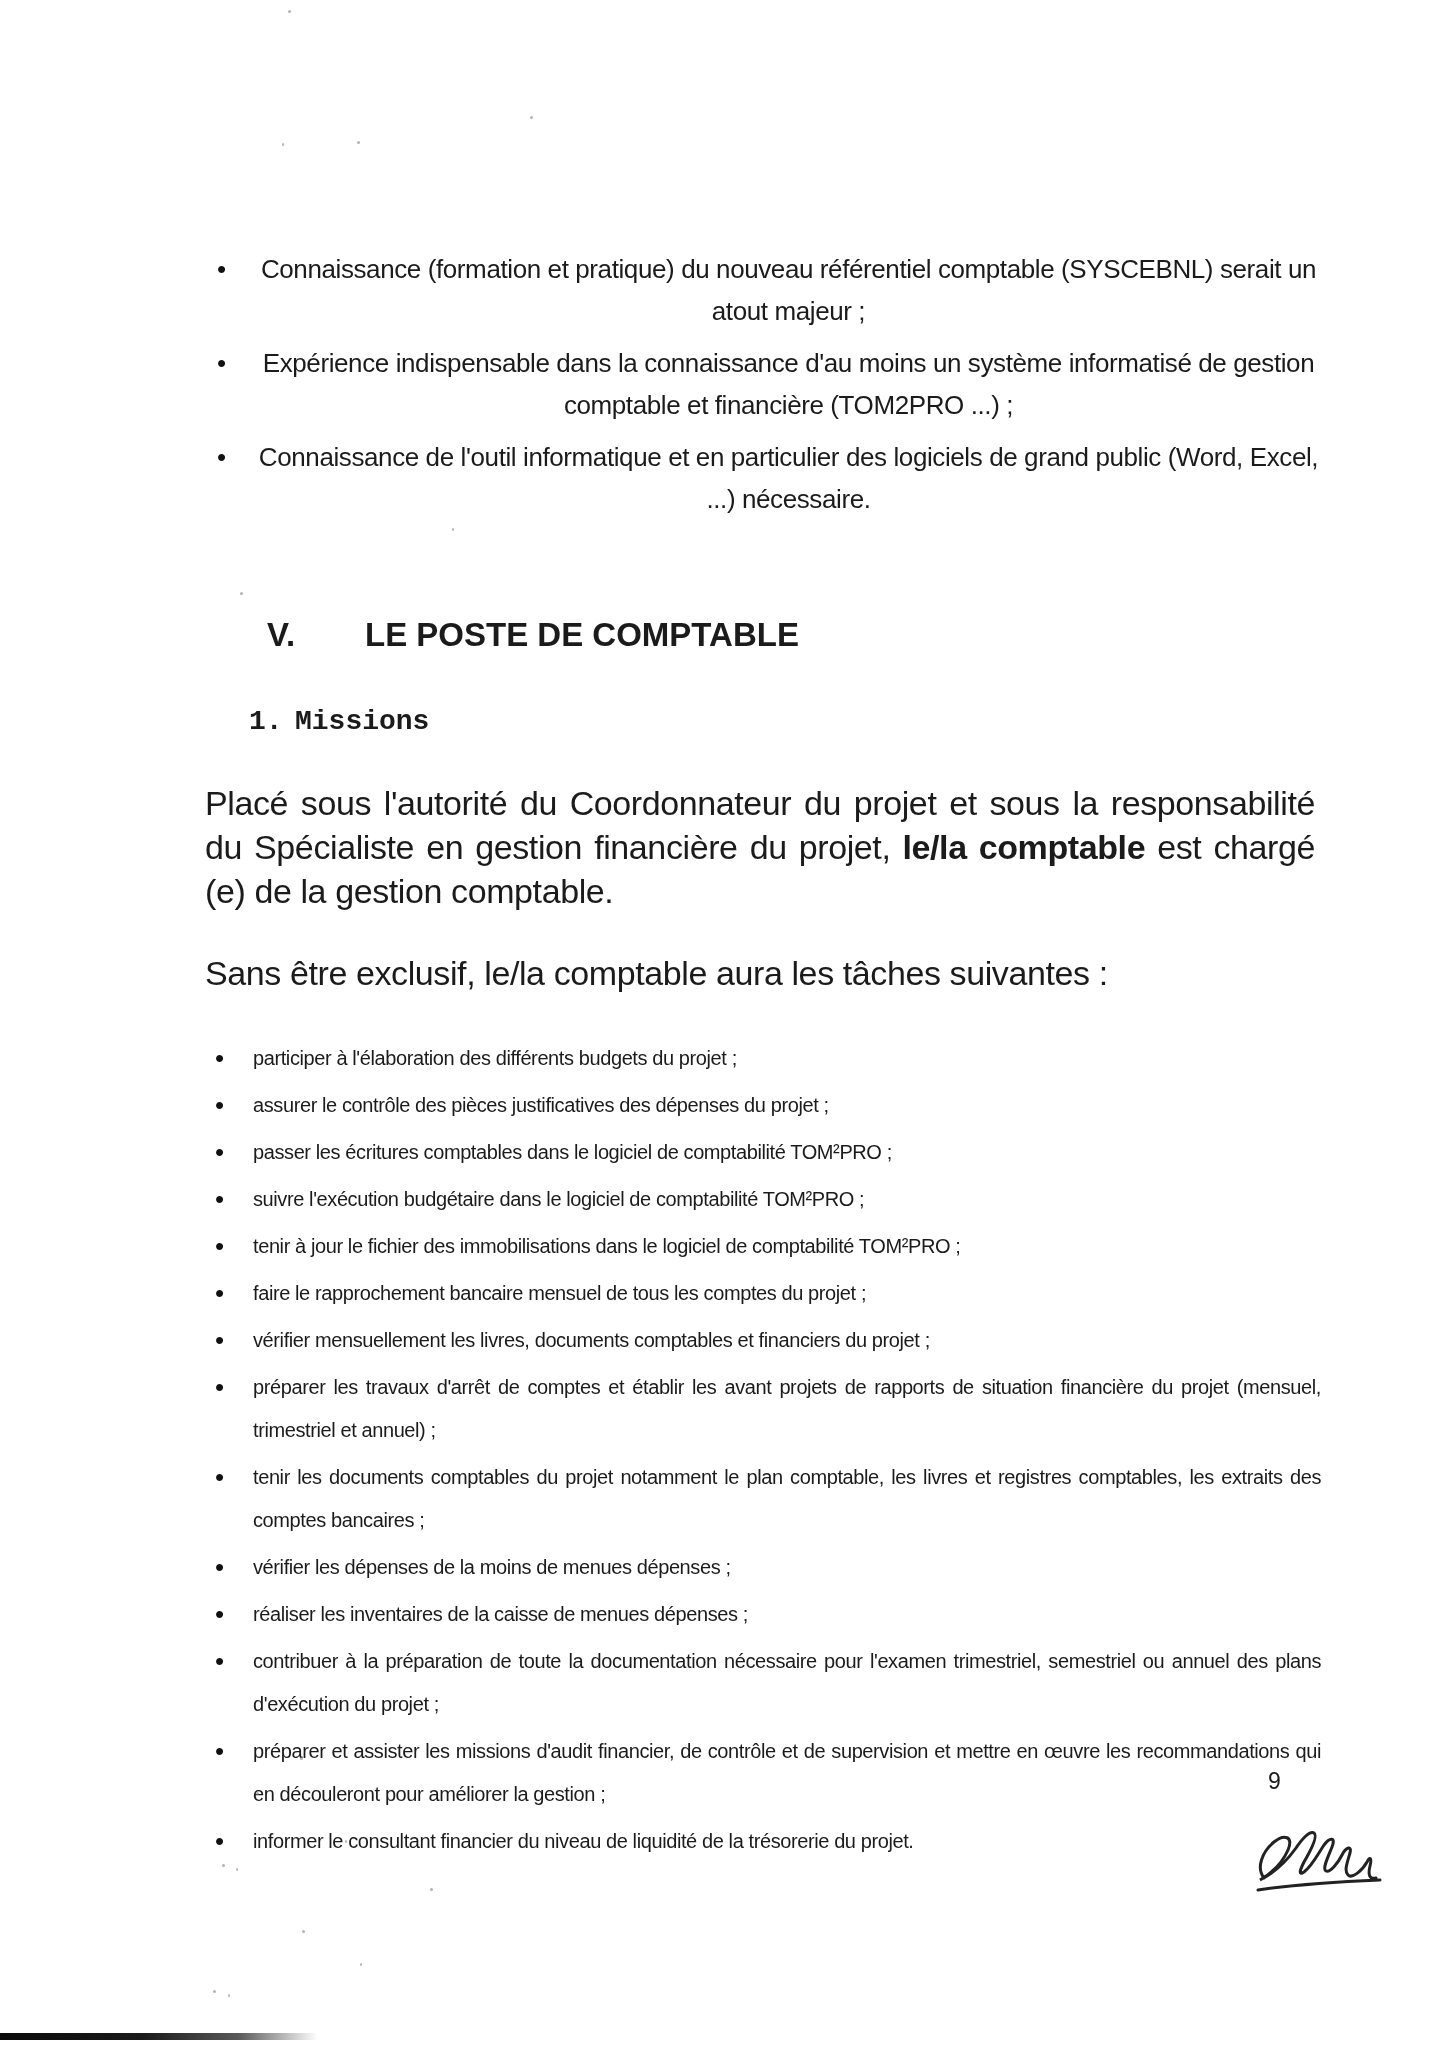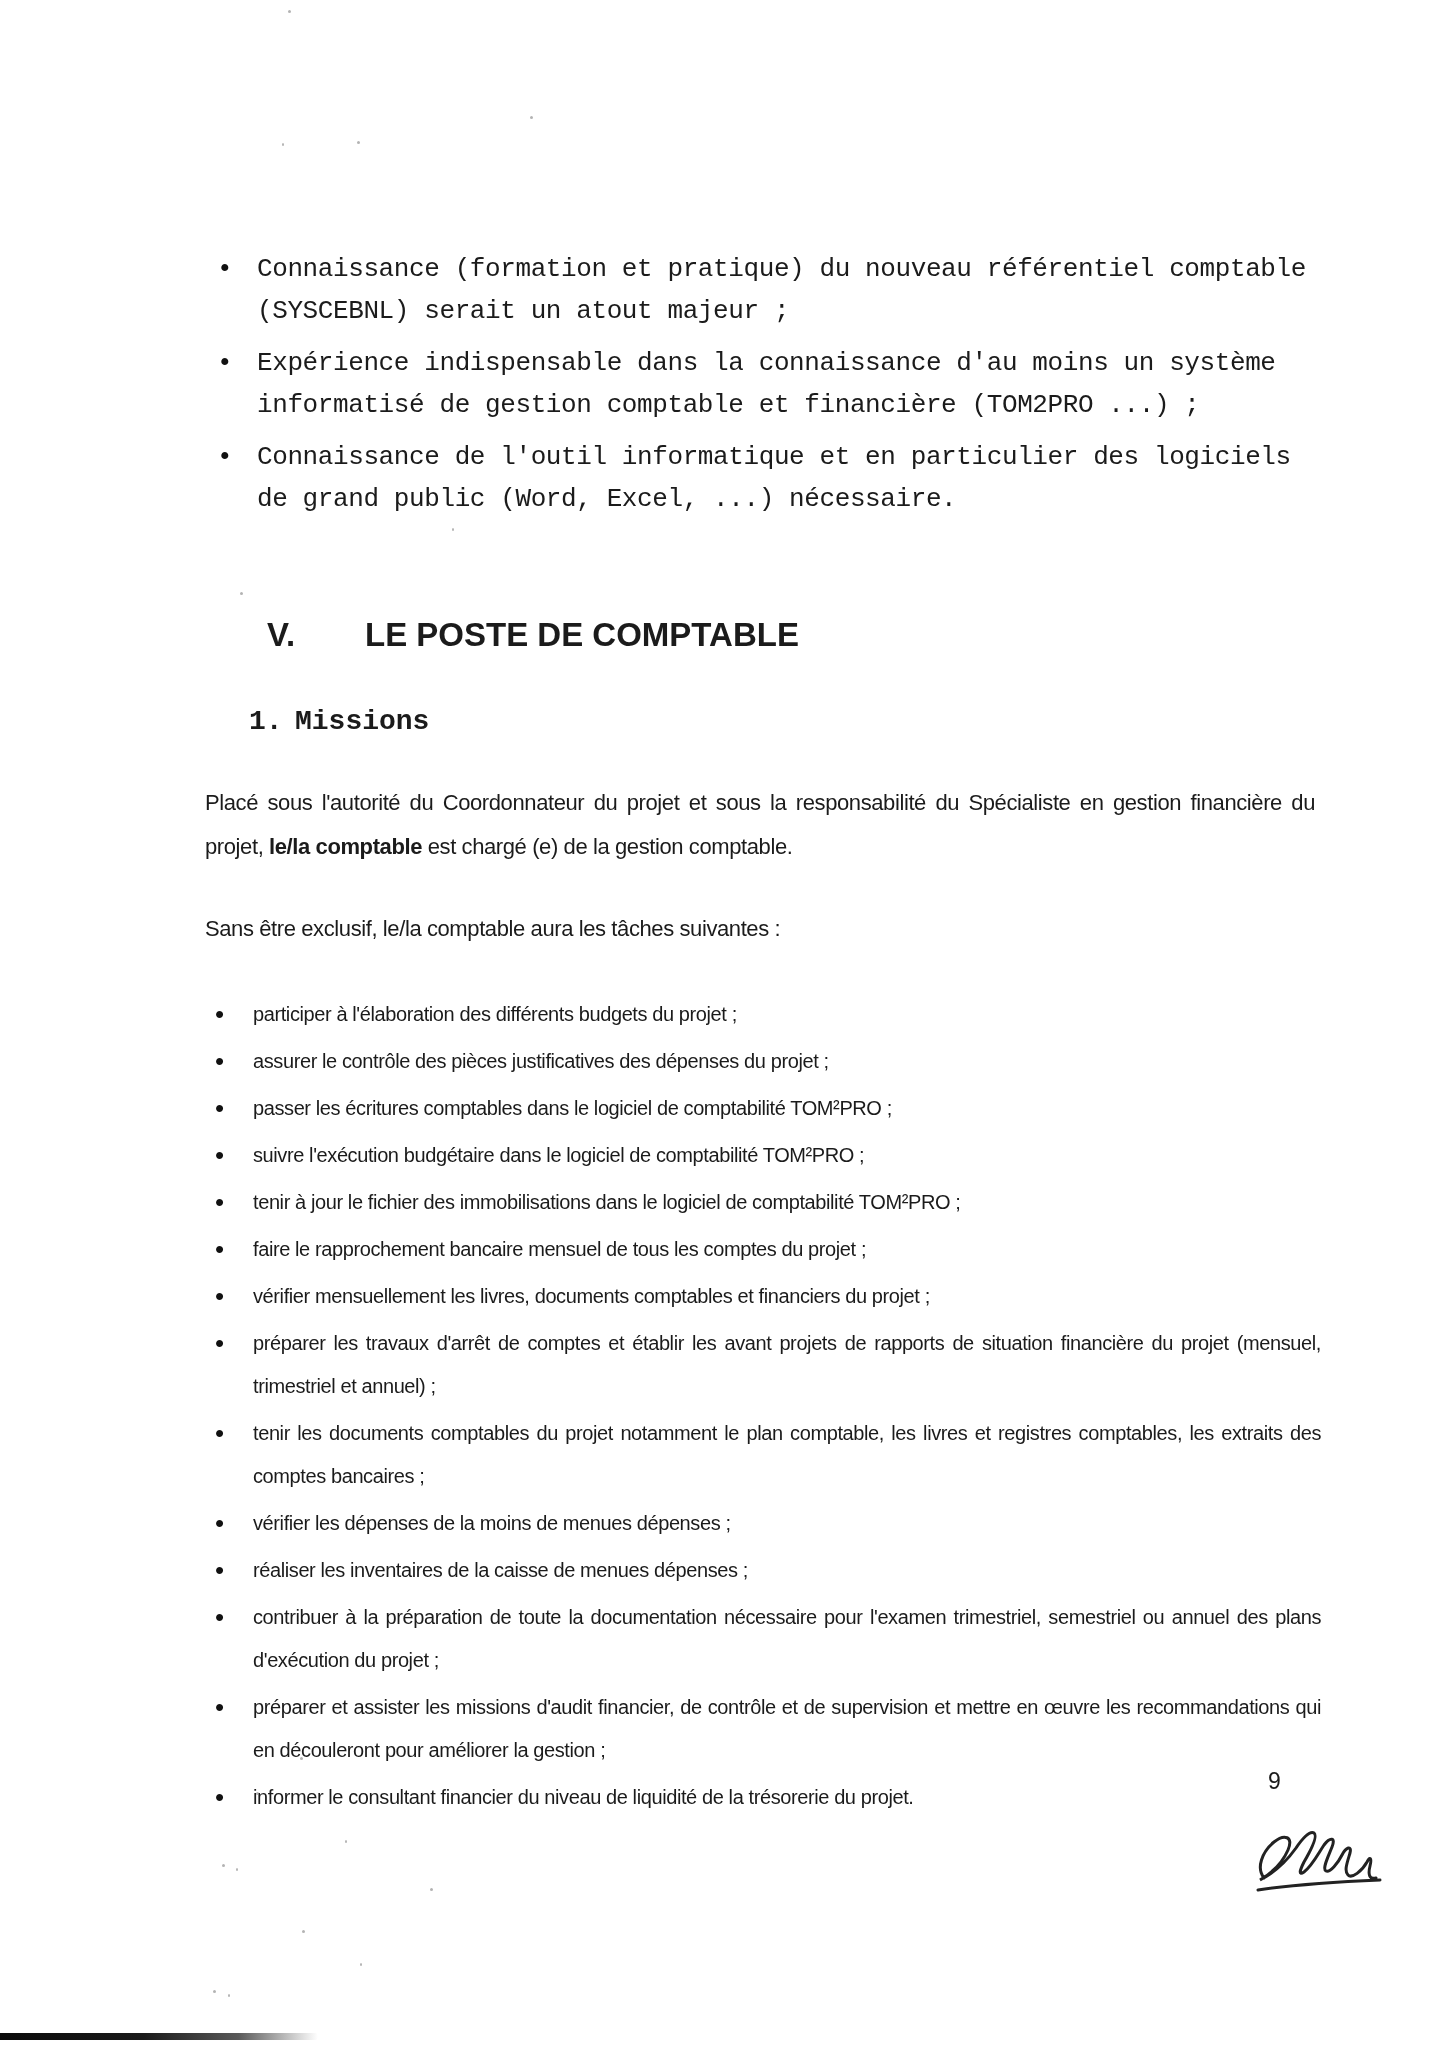--- a/index.html
+++ b/index.html
@@ -32,22 +32,21 @@
   ul.qual-list {
     list-style: none;
     margin: 0 0 0 0;
     padding: 0 0 0 52px;
     font-size: 26px;
     line-height: 42px;
   }
   ul.qual-list li {
     position: relative;
     margin-bottom: 10px;
-    text-align: left;
-    font-family: Liberation Mono, monospace;
+    text-align: center;
   }
   ul.qual-list li::before {
     content: "•";
     position: absolute;
     left: -40px;
     top: 0;
     font-size: 26px;
     color: #111;
   }
   
@@ -69,21 +68,21 @@
     letter-spacing: 0px;
     font-family: Liberation Mono, monospace;
   }
   .subsection-heading .sub-number {
     display: inline-block;
     width: 46px;
   }
   
   .para {
     margin: 44px 0 0 0;
-    font-size: 22px;
+    font-size: 34px;
     line-height: 44px;
     text-align: justify;
     width: 1110px;
   }
   .para.tasks-intro {
     margin-top: 38px;
     text-align: left;
   }
   .bold { font-weight: bold; }
   

